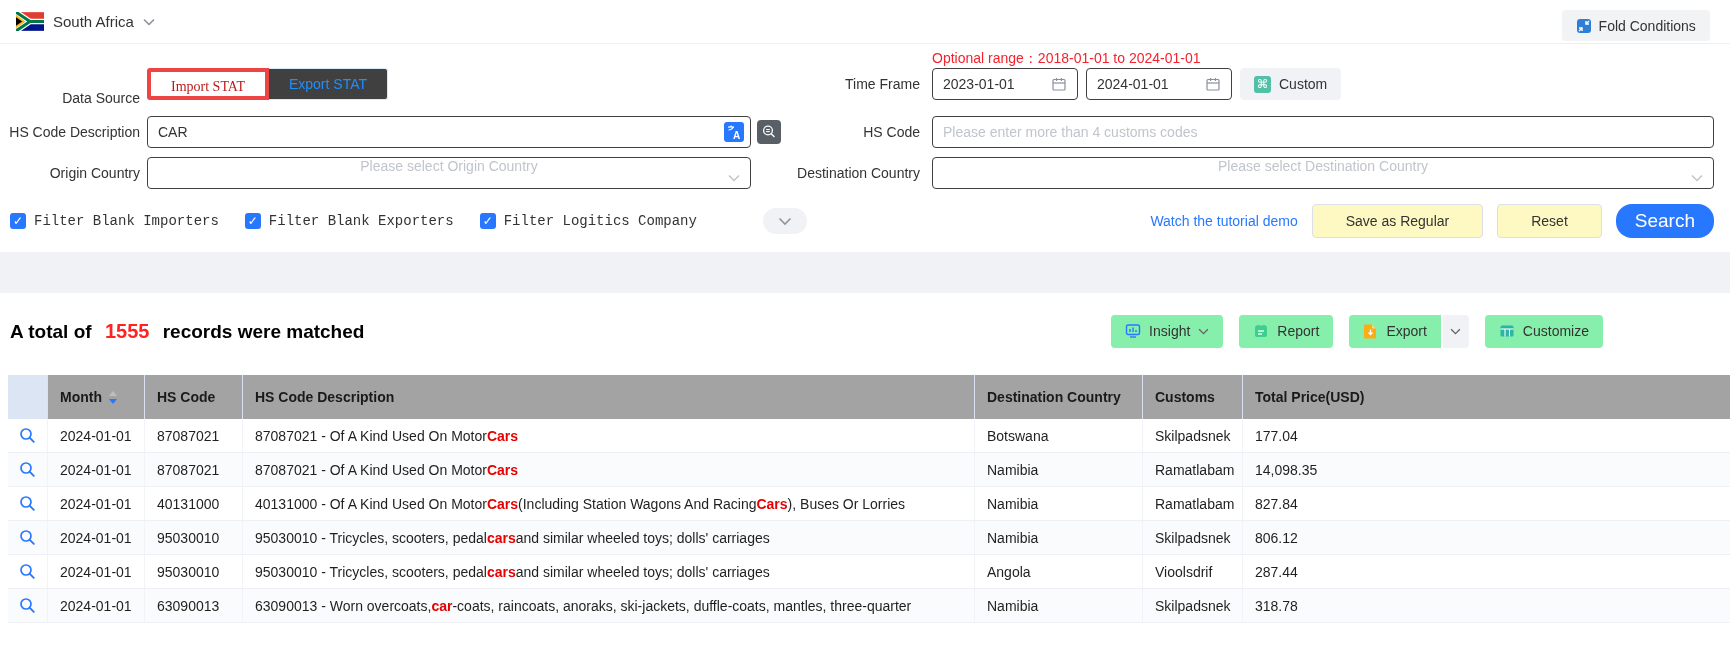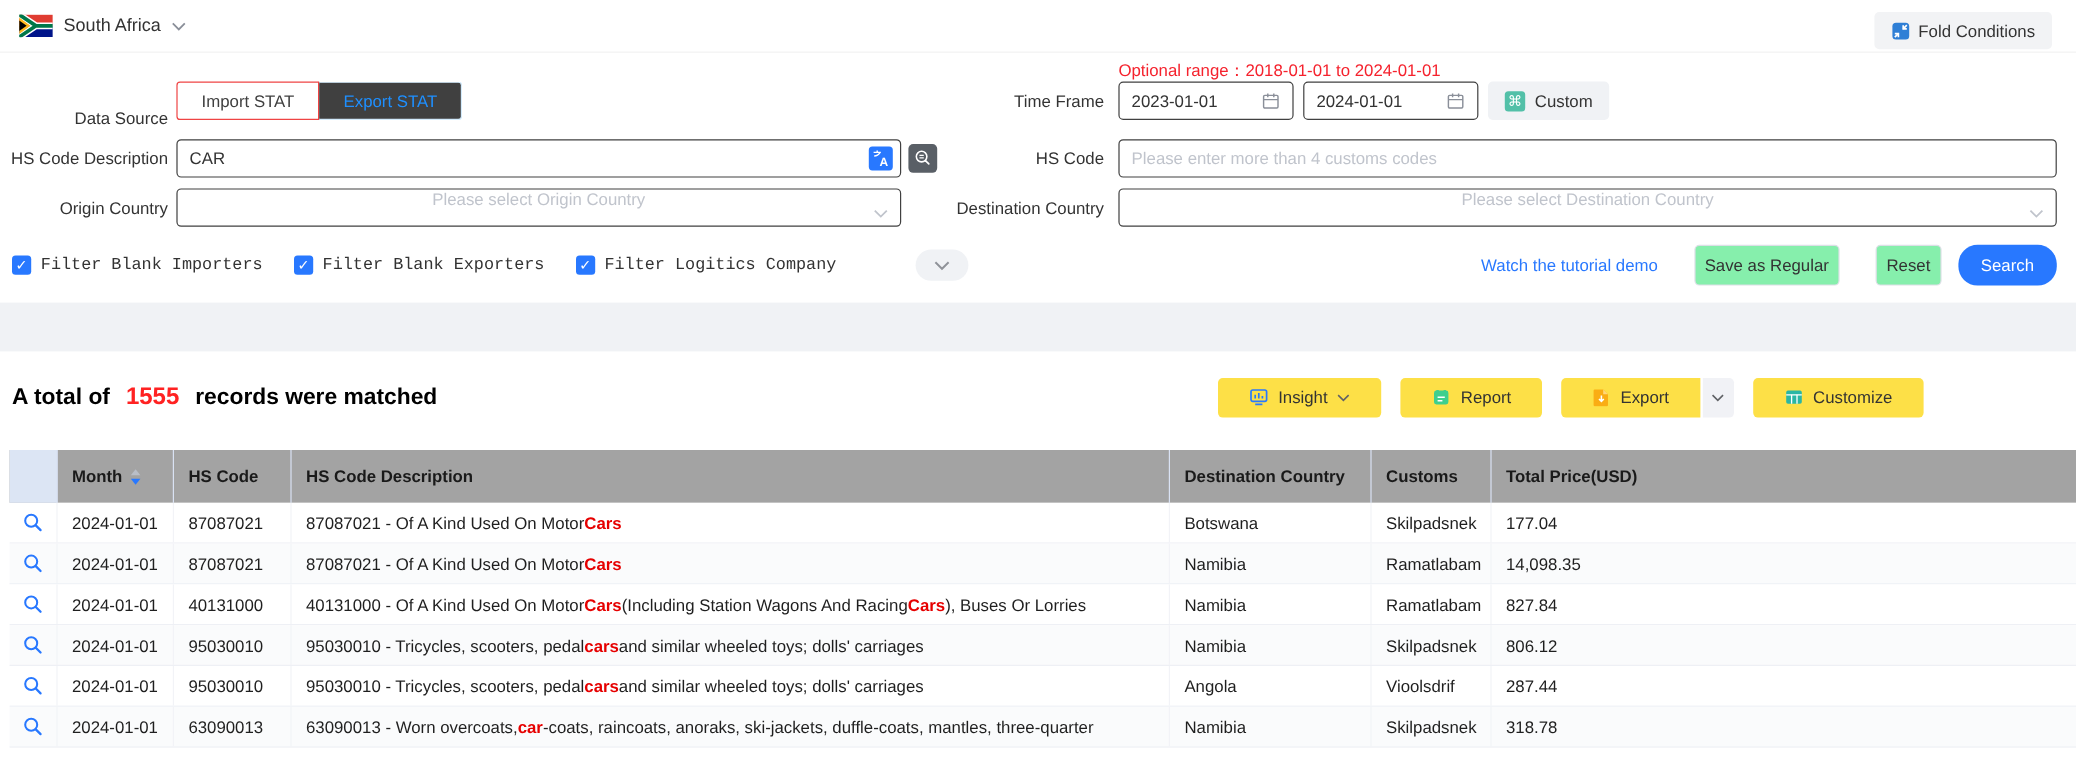--- a/index.html
+++ b/index.html
@@ -21,21 +21,21 @@
   .tb-btn.primary .arrow { font-size:15px; margin-left:2px; }
 
   
   .filters { position:relative; height:208px; background:#fff; }
   .f-label { position:absolute; width:140px; text-align:right; font-size:14px; color:#333;
              line-height:32px; white-space:nowrap; }
   .optional-range { position:absolute; top:6px; left:932px; color:#f5222d; font-size:14px; }
 
   .seg { position:absolute; left:147px; top:24px; display:flex; height:32px; }
   .seg-btn { font-size:14px; padding:0 20px; line-height:30px; cursor:pointer; font-family:inherit; }
-  .seg-btn.inactive { background:#fff; border:1px solid #ef4444; border-radius:3px 0 0 3px; color:#404040; }
+  .seg-btn.inactive { background:#fff; border:4px solid #ef4444; border-radius:3px 0 0 3px; color:#b91c1c;font-family:Liberation Serif, serif; }
   .seg-btn.active { background:#404040; border:1px solid #d3ebfc; border-left:none;
                     border-radius:0 3px 3px 0; color:#1e8fff; }
 
   .inputbox { position:absolute; height:32px; border:1px solid #404040; border-radius:4px;
               background:#fff; display:flex; align-items:center; padding:0 10px; font-size:14px; }
   .placeholder { color:#c0c4cc; }
   .date-box { width:146px; top:24px; }
   #date-from { left:932px; } #date-to { left:1086px; }
   .cal-icon { margin-left:auto; display:flex; }
 
@@ -61,35 +61,35 @@
   .cb { display:flex; align-items:center; gap:8px; cursor:pointer; }
   .cb-box { width:16px; height:16px; background:#2878ff; border-radius:3px; color:#fff; font-size:12px;
             line-height:16px; text-align:center; }
   .cb-label { font-size:14px; color:#333;font-family:Liberation Mono, monospace; }
 
   .expand-pill { position:absolute; left:763px; top:164px; width:44px; height:26px; background:#f0f2f5;
                  border-radius:14px; display:flex; align-items:center; justify-content:center; cursor:pointer; }
 
   .form-actions { position:absolute; right:16px; top:160px; height:34px; display:flex; align-items:center; gap:14px; }
   .tutorial-link { color:#2878ff; font-size:14px; cursor:pointer; text-decoration:none; }
-  .btn-plain { height:34px; padding:0 8px; background:#86efac; border:1px solid #dcdfe6; border-radius:4px;
-               font-size:14px; color:#333; cursor:pointer; font-family:inherit;margin-left:16px; }
+  .btn-plain { height:34px; padding:0 33px; background:#fef9c3; border:1px solid #dcdfe6; border-radius:4px;
+               font-size:14px; color:#333; cursor:pointer; font-family:inherit; }
   .btn-primary { height:34px; padding:0 19px; background:#2878ff; border:none; border-radius:16px;
-                 font-size:14px; color:#fff; cursor:pointer; font-family:inherit; }
+                 font-size:19px; color:#fff; cursor:pointer; font-family:inherit; }
 
   .band { height:41px; background:#f0f2f5; }
 
   
   .results { position:relative; height:354px; background:#fff; }
   .results-head { position:absolute; top:20px; left:10px; right:127px; height:36px;
                   display:flex; align-items:center; justify-content:space-between; }
   .total-line { font-size:19px; font-weight:700; color:#000; }
   .total-count { color:#ff2222; font-size:20px; margin:0 8px; }
   .action-group { display:flex; align-items:center; gap:16px; }
-  .act-btn { height:33px; background:#fde047; border:none; border-radius:4px; padding:0 26px;
+  .act-btn { height:33px; background:#86efac; border:none; border-radius:4px; padding:0 14px;
              display:flex; align-items:center; gap:8px; font-size:14px; color:#333; cursor:pointer;
              font-family:inherit;justify-content:flex-end; }
   .act-split { display:flex; align-items:stretch; gap:2px; }
   .act-split .main { border-radius:4px 0 0 4px; }
   .act-split .chev-seg { width:26px; background:#f1f2f6; border:none; border-radius:0 4px 4px 0;
                          display:flex; align-items:center; justify-content:center; cursor:pointer; }
 
   
   .table { position:absolute; top:82px; left:8px; right:0; font-size:14px; }
   .thead { display:flex; height:44px; background:#a3a3a3; align-items:center; font-weight:700; color:#1a1a1a; }

